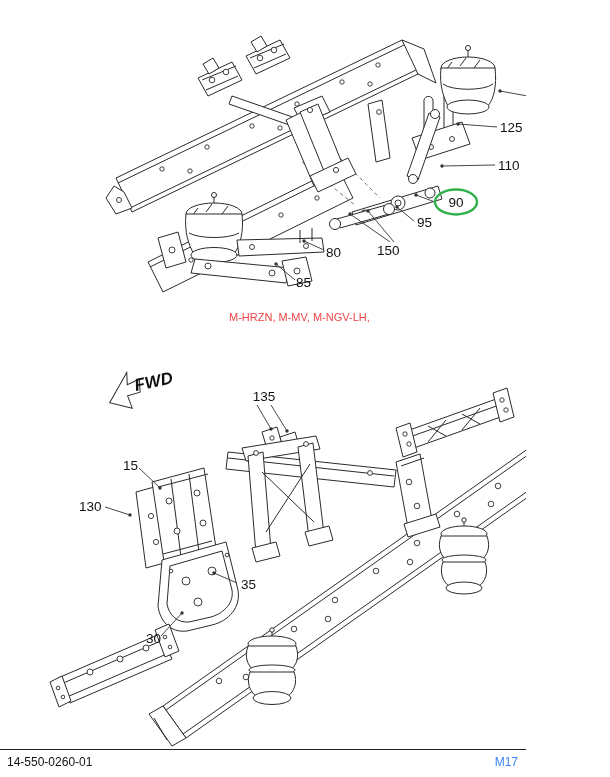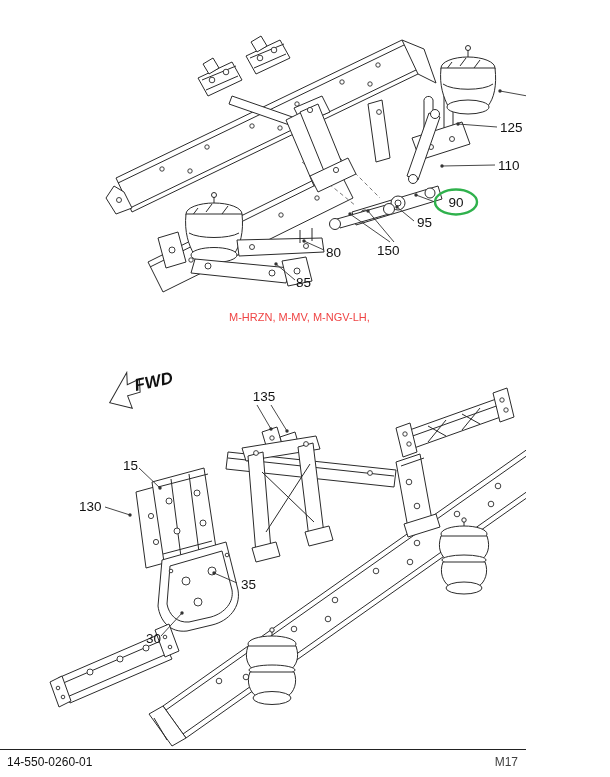--- a/index.html
+++ b/index.html
@@ -10,21 +10,21 @@
   .fw{stroke:#2b2b2b;stroke-width:1;fill:#fff;}
   .hid{stroke:#555;stroke-width:0.8;fill:none;stroke-dasharray:4 3;}
   .ld{stroke:#333;stroke-width:0.9;fill:none;}
   .dot{fill:#333;stroke:none;}
   .hole{stroke:#2b2b2b;stroke-width:0.9;fill:#fff;}
   .hl{stroke:var(--highlight,#2fb14c);stroke-width:2.4;fill:none;}
   .fwd-text{font-size:17px;font-weight:bold;font-style:italic;}
   .caption{position:absolute;left:229px;top:310px;font-size:11px;line-height:15px;color:#ef4444;}
   .rule{position:absolute;left:0;top:749px;width:610px;border-top:1px solid #222;}
   .footer-left{position:absolute;left:7px;top:755px;font-size:12px;color:#111;}
-  .footer-right{position:absolute;right:8px;top:755px;font-size:12px;color:#404040;}
+  .footer-right{position:absolute;right:8px;top:755px;font-size:12px;color:#3b82f6;}
 </style>
 </head>
 <body>
 
 <div class="page">
 
 <svg width="610" height="777" viewBox="0 0 610 777">
 
   <g>
 

